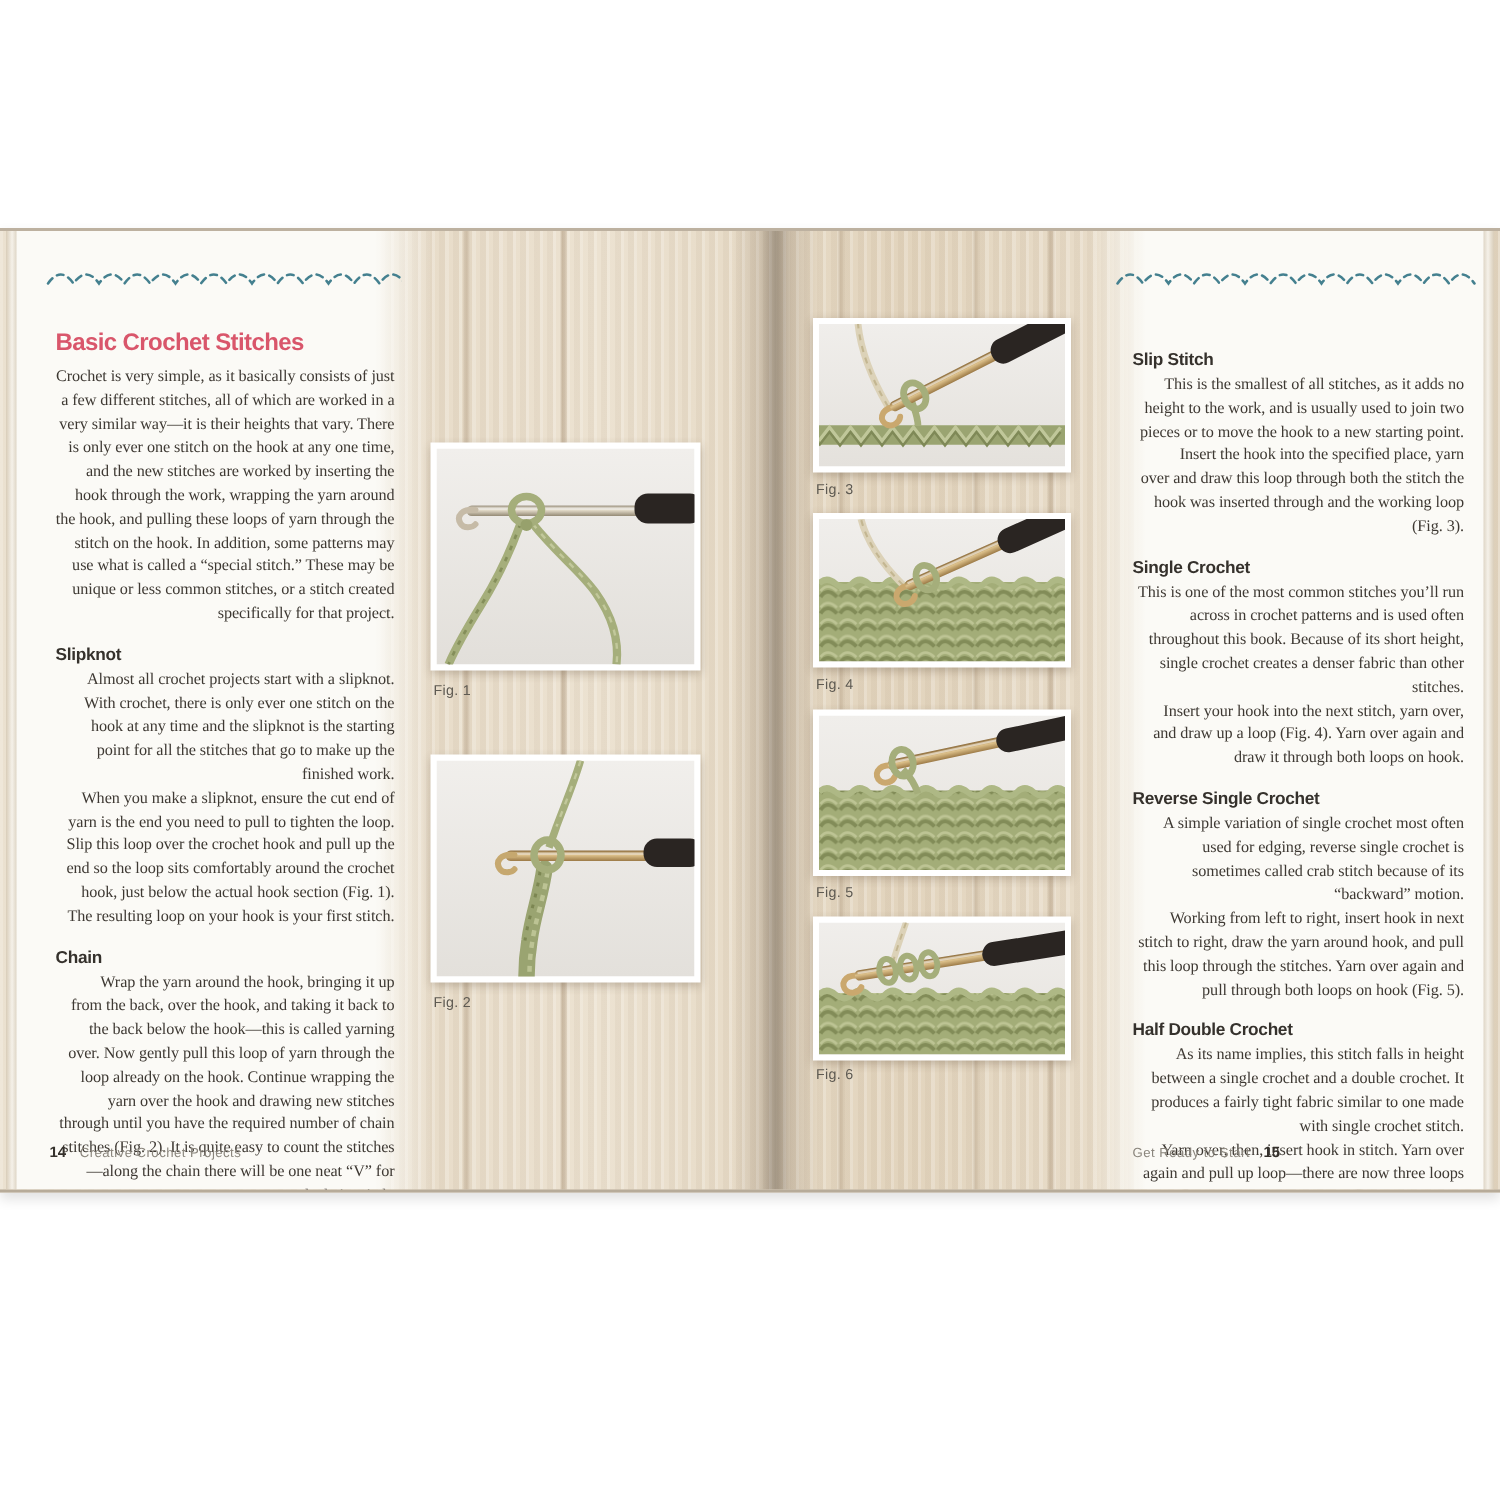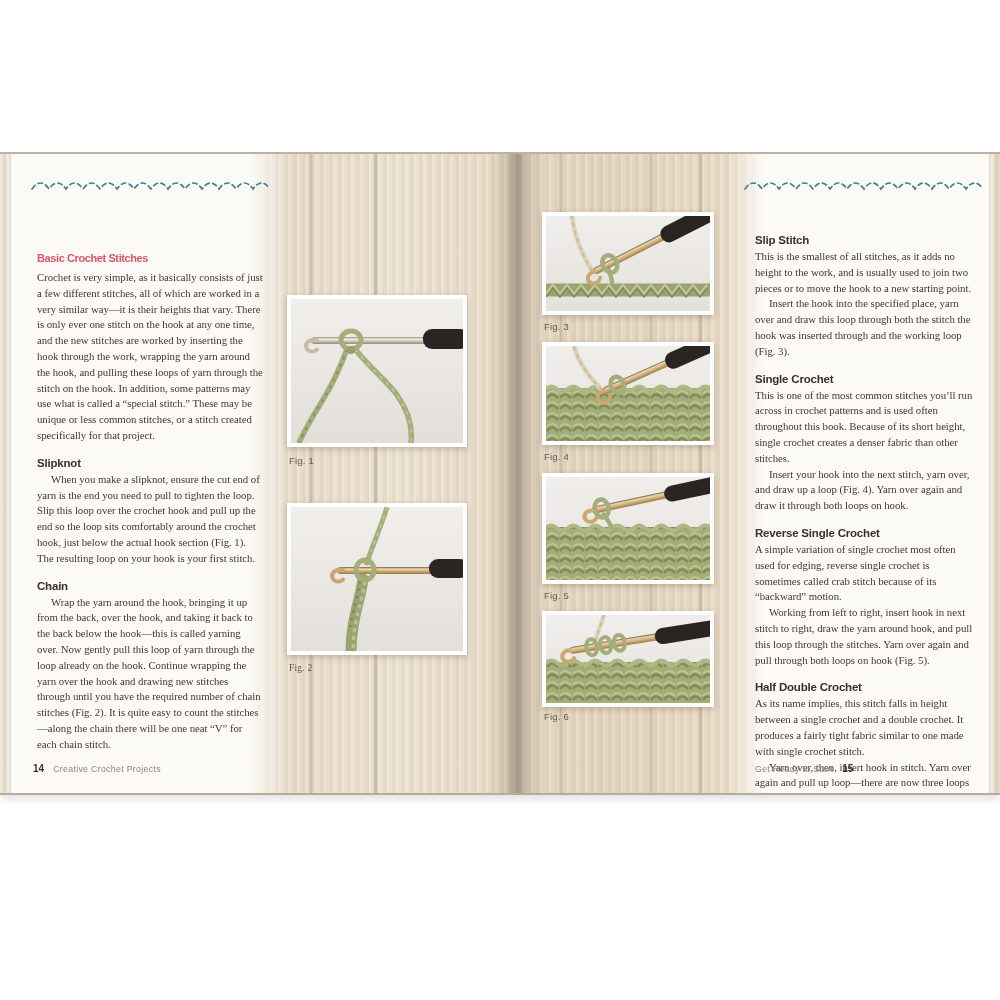--- a/index.html
+++ b/index.html
@@ -46,25 +46,25 @@
   }
   .wave { position:absolute; top:24px; height:16px; }
   .wave-left { left:30px; width:238px; }
   .wave-right { left:740px; width:244px; }
 
   .col-left  { position:absolute; left:37px;  top:66px; width:226px; }
   .col-right { position:absolute; left:755px; top:80px; width:221px; }
 
   .main-heading {
     font-family:"Liberation Sans", sans-serif; font-weight:700;
-    font-size:11px; letter-spacing:-0.4px; color:#d9566b; margin-bottom:6px;margin-top:32px;
+    font-size:16px; letter-spacing:-0.4px; color:#d9566b; margin-bottom:6px;
   }
   .body-text p {
     font-family:"Liberation Serif", serif; font-size:10.8px; line-height:15.8px;
-    color:#3e3933; letter-spacing:-0.05px;
+    color:#3e3933; letter-spacing:-0.05px;text-align:right;
   }
   .body-text p.indent { text-indent:14px; }
   .sec-head {
     font-family:"Liberation Sans", sans-serif; font-weight:700; font-size:11.5px;
     letter-spacing:-0.2px; color:#35312c; margin:13px 0 3px 0;
   }
   .sec-head.first { margin-top:0; }
 
   .photo {
     position:absolute; background:#ffffff; padding:4px;
@@ -97,20 +97,21 @@
     <path d="M2,11 q8.5,-12 17,0 q8.5,-12 17,0 q8.5,-12 17,0 q8.5,-12 17,0 q8.5,-12 17,0 q8.5,-12 17,0 q8.5,-12 17,0 q8.5,-12 17,0 q8.5,-12 17,0 q8.5,-12 17,0 q8.5,-12 17,0 q8.5,-12 17,0 q8.5,-12 17,0 q8.5,-12 17,0" fill="none" stroke="#44808f" stroke-width="1.7" stroke-dasharray="4.5,3.6" stroke-linecap="round"></path>
   </svg>
   <svg class="wave wave-right" viewBox="0 0 238 16">
     <path d="M2,11 q8.5,-12 17,0 q8.5,-12 17,0 q8.5,-12 17,0 q8.5,-12 17,0 q8.5,-12 17,0 q8.5,-12 17,0 q8.5,-12 17,0 q8.5,-12 17,0 q8.5,-12 17,0 q8.5,-12 17,0 q8.5,-12 17,0 q8.5,-12 17,0 q8.5,-12 17,0 q8.5,-12 17,0" fill="none" stroke="#44808f" stroke-width="1.7" stroke-dasharray="4.5,3.6" stroke-linecap="round"></path>
   </svg>
 
   <div class="col-left body-text">
     <div class="main-heading">Basic Crochet Stitches</div>
     <p>Crochet is very simple, as it basically consists of just a few different stitches, all of which are worked in a very similar way—it is their heights that vary. There is only ever one stitch on the hook at any one time, and the new stitches are worked by inserting the hook through the work, wrapping the yarn around the hook, and pulling these loops of yarn through the stitch on the hook. In addition, some patterns may use what is called a “special stitch.” These may be unique or less common stitches, or a stitch created specifically for that project.</p>
     <div class="sec-head">Slipknot</div>
+    <p>Almost all crochet projects start with a slipknot. With crochet, there is only ever one stitch on the hook at any time and the slipknot is the starting point for all the stitches that go to make up the finished work.</p>
     <p class="indent">When you make a slipknot, ensure the cut end of yarn is the end you need to pull to tighten the loop. Slip this loop over the crochet hook and pull up the end so the loop sits comfortably around the crochet hook, just below the actual hook section (Fig. 1). The resulting loop on your hook is your first stitch.</p>
     <div class="sec-head">Chain</div>
     <p class="indent">Wrap the yarn around the hook, bringing it up from the back, over the hook, and taking it back to the back below the hook—this is called yarning over. Now gently pull this loop of yarn through the loop already on the hook. Continue wrapping the yarn over the hook and drawing new stitches through until you have the required number of chain stitches (Fig. 2). It is quite easy to count the stitches—along the chain there will be one neat “V” for each chain stitch.</p>
   </div>
 
   <div class="col-right body-text">
     <div class="sec-head first">Slip Stitch</div>
     <p>This is the smallest of all stitches, as it adds no height to the work, and is usually used to join two pieces or to move the hook to a new starting point.</p>
     <p class="indent">Insert the hook into the specified place, yarn over and draw this loop through both the stitch the hook was inserted through and the working loop (Fig. 3).</p>
     <div class="sec-head">Single Crochet</div>
@@ -171,21 +172,21 @@
       <path d="M72,72 C70,88 64,104 62,120 C60,132 60,138 60,144" fill="none" stroke="#9aa471" stroke-width="11" stroke-linecap="round"></path>
       <path d="M74,74 C72,90 66,106 64,120 C62,132 62,138 62,144" fill="none" stroke="#bcc394" stroke-width="3" stroke-dasharray="4,4"></path>
       <path d="M69,74 C67,90 61,106 59,120" fill="none" stroke="#7c8652" stroke-width="2" stroke-dasharray="2.5,5"></path>
       <rect x="46" y="60" width="96" height="7" rx="3.5" fill="url(#sh2)"></rect>
       <rect x="48" y="61.3" width="92" height="1.6" fill="rgba(255,255,255,.5)"></rect>
       <path d="M52,63 c-9,-1 -13,4 -10,9 c2,3.5 8,3 10,0.5" fill="none" stroke="#c6a86f" stroke-width="4" stroke-linecap="round"></path>
       <ellipse cx="74" cy="63" rx="9" ry="10" fill="none" stroke="#a5ae7b" stroke-width="5"></ellipse>
       <rect x="138" y="52" width="40" height="19" rx="9" fill="#2a2522"></rect>
     </svg>
   </div>
-  <div class="fig-cap" style="left:289px; top:509px;font-family:Liberation Serif, serif;">Fig. 2</div>
+  <div class="fig-cap" style="left:289px; top:509px;">Fig. 2</div>
 
   <div class="photo" style="left:542px; top:58px;">
     <svg width="164" height="95" viewBox="0 0 164 95">
       <defs>
         <linearGradient id="bg3" x1="0" y1="0" x2="0" y2="1">
             <stop offset="0" stop-color="#f0eeeb"></stop>
             <stop offset="1" stop-color="#e4e1dc"></stop>
           </linearGradient>
         <linearGradient id="sh3" x1="0" y1="0" x2="0" y2="1">
             <stop offset="0" stop-color="#8f6f3f"></stop>

